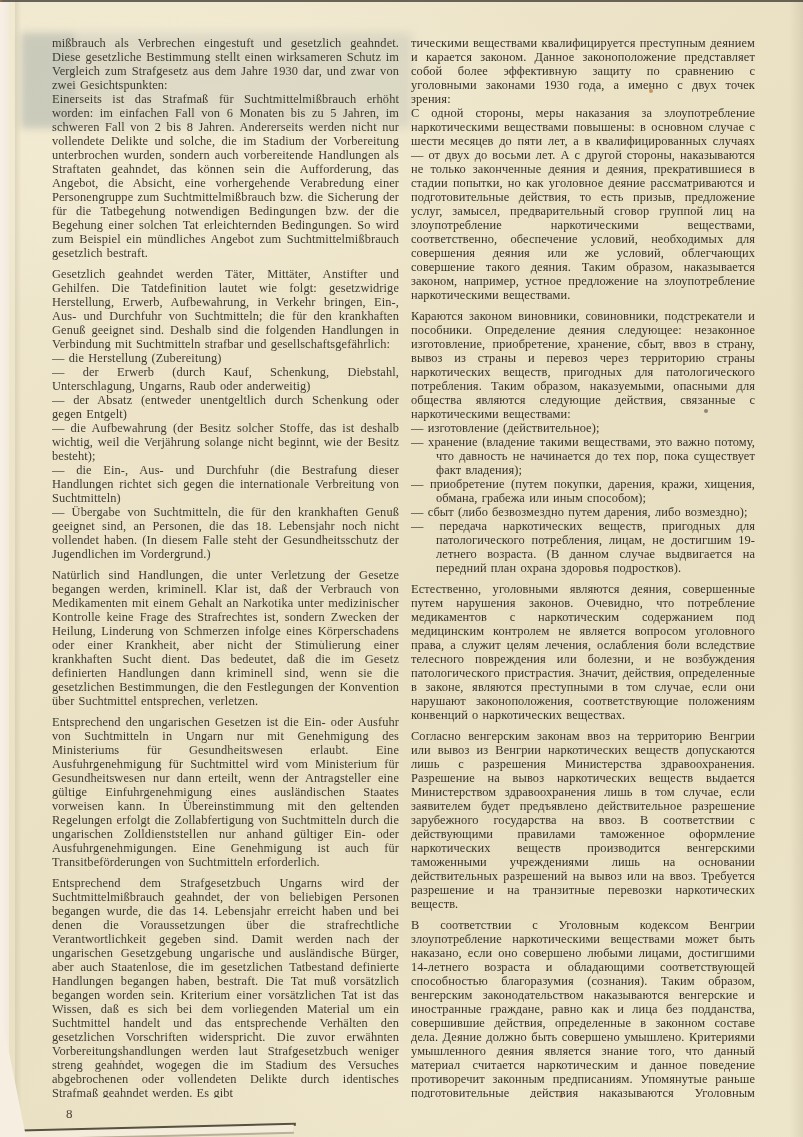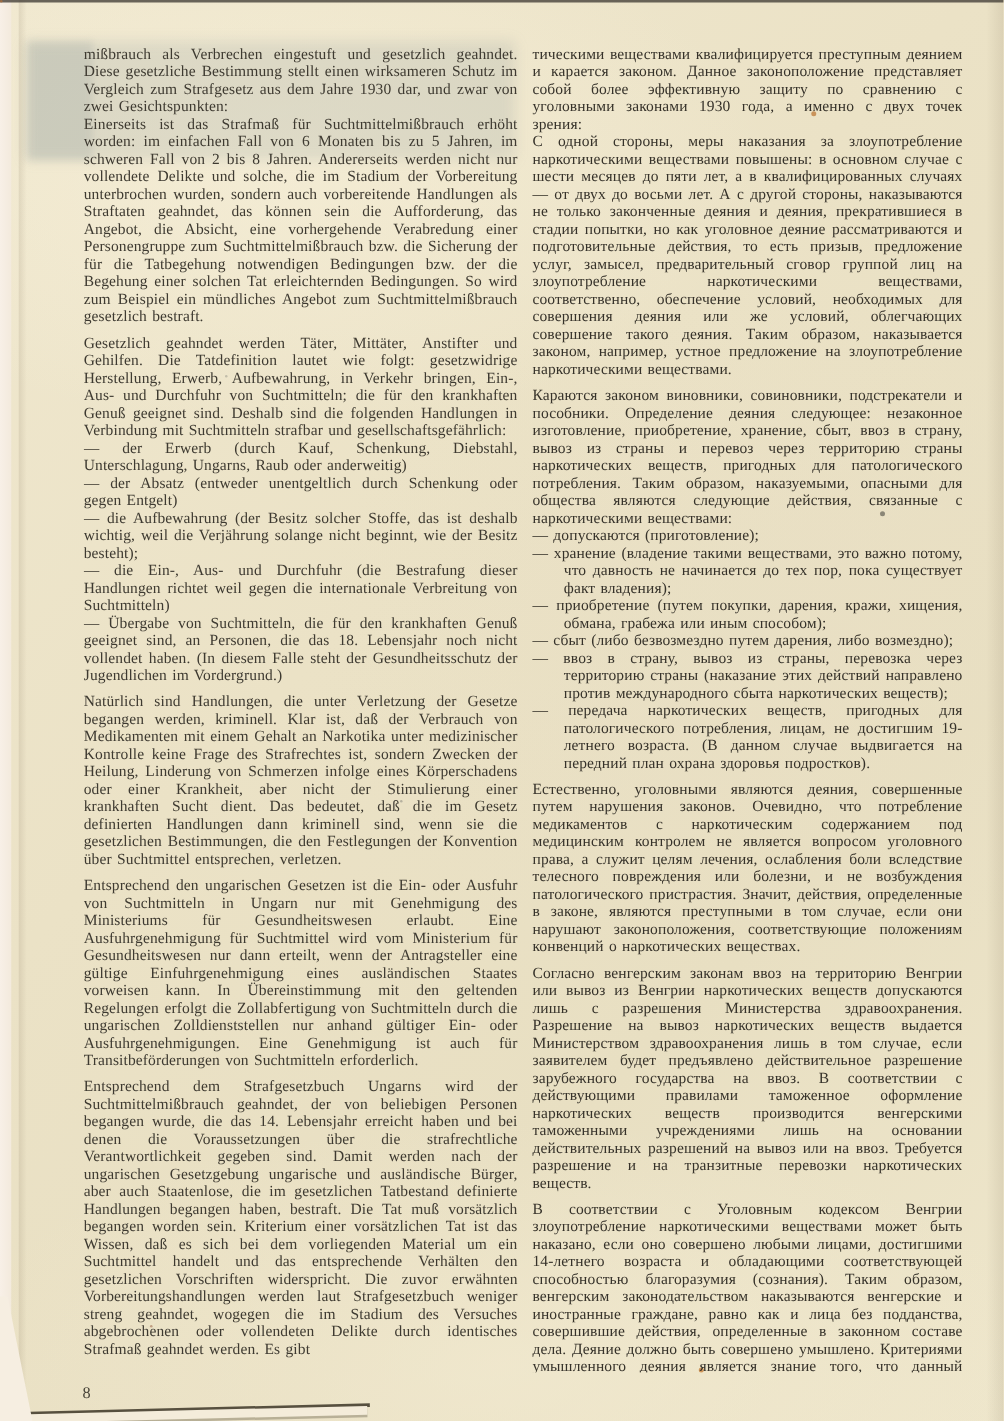--- a/index.html
+++ b/index.html
@@ -39,21 +39,21 @@
       470px 850px 0 0 rgba(160,100,60,.4),
       740px 250px 0 0 rgba(130,125,110,.45);}
   
   .corner-line{position:absolute;left:-4px;bottom:4px;width:300px;height:3px;background:#57503f;
     transform:rotate(-1.4deg);transform-origin:left bottom;}
   .corner-paper{position:absolute;left:-4px;bottom:-2px;width:298px;height:7px;background:#f4ecda;
     transform:rotate(-1.4deg);transform-origin:left bottom;box-shadow:0 2px 0 rgba(90,80,60,.35);}
   .corner-wedge{position:absolute;left:0;bottom:0;width:26px;height:100px;background:#f6eee1;
     clip-path:polygon(0 0,6px 0,100% 100%,0 100%);}
   
-  .columns{position:absolute;left:67px;top:36px;width:707px;height:1062px;
+  .columns{position:absolute;left:52px;top:36px;width:707px;height:1062px;
     display:flex;gap:12px;overflow:hidden;}
   .col{text-align:justify;color:#3e3a31;font-size:12.4px;line-height:14px;
     letter-spacing:.1px;word-spacing:1px;}
   .col.de{width:347px;}
   .col.ru{width:344px;color:#36322a;}
   .col p{margin:0;}
   .col .gap{margin-top:7px;}
   .col.ru .item{padding-left:25px;text-indent:-25px;text-align:justify;}
   .col.de .item{text-align:justify;}
   .page-number{position:absolute;left:66px;top:1106px;font-size:13px;color:#474338;}
@@ -68,38 +68,38 @@
   <div class="fold-line"></div>
   <div class="right-shade"></div>
   <div class="top-edge"></div>
   <div class="speckles"></div>
 
   <div class="columns">
     <div class="col de" id="col-german">
         <p class="">mißbrauch als Verbrechen eingestuft und gesetzlich geahndet. Diese gesetzliche Bestimmung stellt einen wirksameren Schutz im Vergleich zum Strafgesetz aus dem Jahre 1930 dar, und zwar von zwei Gesichtspunkten:</p>
         <p class="">Einerseits ist das Strafmaß für Suchtmittelmißbrauch erhöht worden: im einfachen Fall von 6 Monaten bis zu 5 Jahren, im schweren Fall von 2 bis 8 Jahren. Andererseits werden nicht nur vollendete Delikte und solche, die im Stadium der Vorbereitung unterbrochen wurden, sondern auch vorbereitende Handlungen als Straftaten geahndet, das können sein die Aufforderung, das Angebot, die Absicht, eine vorhergehende Verabredung einer Personengruppe zum Suchtmittelmißbrauch bzw. die Sicherung der für die Tatbegehung notwendigen Bedingungen bzw. der die Begehung einer solchen Tat erleichternden Bedingungen. So wird zum Beispiel ein mündliches Angebot zum Suchtmittelmißbrauch gesetzlich bestraft.</p>
         <p class="gap">Gesetzlich geahndet werden Täter, Mittäter, Anstifter und Gehilfen. Die Tatdefinition lautet wie folgt: gesetzwidrige Herstellung, Erwerb, Aufbewahrung, in Verkehr bringen, Ein-, Aus- und Durchfuhr von Suchtmitteln; die für den krankhaften Genuß geeignet sind. Deshalb sind die folgenden Handlungen in Verbindung mit Suchtmitteln strafbar und gesellschaftsgefährlich:</p>
+        <p class="item">— die Herstellung (Zubereitung)</p>
         <p class="item">— der Erwerb (durch Kauf, Schenkung, Diebstahl, Unterschlagung, Ungarns, Raub oder anderweitig)</p>
         <p class="item">— der Absatz (entweder unentgeltlich durch Schenkung oder gegen Entgelt)</p>
         <p class="item">— die Aufbewahrung (der Besitz solcher Stoffe, das ist deshalb wichtig, weil die Verjährung solange nicht beginnt, wie der Besitz besteht);</p>
-        <p class="item">— die Ein-, Aus- und Durchfuhr (die Bestrafung dieser Handlungen richtet weil gegen die internationale Verbreitung von Suchtmitteln)</p>
+        <p class="item">— die Ein-, Aus- und Durchfuhr (die Bestrafung dieser Handlungen richtet sich gegen die internationale Verbreitung von Suchtmitteln)</p>
         <p class="item">— Übergabe von Suchtmitteln, die für den krankhaften Genuß geeignet sind, an Personen, die das 18. Lebensjahr noch nicht vollendet haben. (In diesem Falle steht der Gesundheitsschutz der Jugendlichen im Vordergrund.)</p>
         <p class="gap">Natürlich sind Handlungen, die unter Verletzung der Gesetze begangen werden, kriminell. Klar ist, daß der Verbrauch von Medikamenten mit einem Gehalt an Narkotika unter medizinischer Kontrolle keine Frage des Strafrechtes ist, sondern Zwecken der Heilung, Linderung von Schmerzen infolge eines Körperschadens oder einer Krankheit, aber nicht der Stimulierung einer krankhaften Sucht dient. Das bedeutet, daß die im Gesetz definierten Handlungen dann kriminell sind, wenn sie die gesetzlichen Bestimmungen, die den Festlegungen der Konvention über Suchtmittel entsprechen, verletzen.</p>
         <p class="gap">Entsprechend den ungarischen Gesetzen ist die Ein- oder Ausfuhr von Suchtmitteln in Ungarn nur mit Genehmigung des Ministeriums für Gesundheitswesen erlaubt. Eine Ausfuhrgenehmigung für Suchtmittel wird vom Ministerium für Gesundheitswesen nur dann erteilt, wenn der Antragsteller eine gültige Einfuhrgenehmigung eines ausländischen Staates vorweisen kann. In Übereinstimmung mit den geltenden Regelungen erfolgt die Zollabfertigung von Suchtmitteln durch die ungarischen Zolldienststellen nur anhand gültiger Ein- oder Ausfuhrgenehmigungen. Eine Genehmigung ist auch für Transitbeförderungen von Suchtmitteln erforderlich.</p>
         <p class="gap">Entsprechend dem Strafgesetzbuch Ungarns wird der Suchtmittelmißbrauch geahndet, der von beliebigen Personen begangen wurde, die das 14. Lebensjahr erreicht haben und bei denen die Voraussetzungen über die strafrechtliche Verantwortlichkeit gegeben sind. Damit werden nach der ungarischen Gesetzgebung ungarische und ausländische Bürger, aber auch Staatenlose, die im gesetzlichen Tatbestand definierte Handlungen begangen haben, bestraft. Die Tat muß vorsätzlich begangen worden sein. Kriterium einer vorsätzlichen Tat ist das Wissen, daß es sich bei dem vorliegenden Material um ein Suchtmittel handelt und das entsprechende Verhälten den gesetzlichen Vorschriften widerspricht. Die zuvor erwähnten Vorbereitungshandlungen werden laut Strafgesetzbuch weniger streng geahndet, wogegen die im Stadium des Versuches abgebrochenen oder vollendeten Delikte durch identisches Strafmaß geahndet werden. Es gibt</p>
       </div>
     <div class="col ru" id="col-russian">
         <p class="">тическими веществами квалифицируется преступным деянием и карается законом. Данное законоположение представляет собой более эффективную защиту по сравнению с уголовными законами 1930 года, а именно с двух точек зрения:</p>
         <p class="">С одной стороны, меры наказания за злоупотребление наркотическими веществами повышены: в основном случае с шести месяцев до пяти лет, а в квалифицированных случаях — от двух до восьми лет. А с другой стороны, наказываются не только законченные деяния и деяния, прекратившиеся в стадии попытки, но как уголовное деяние рассматриваются и подготовительные действия, то есть призыв, предложение услуг, замысел, предварительный сговор группой лиц на злоупотребление наркотическими веществами, соответственно, обеспечение условий, необходимых для совершения деяния или же условий, облегчающих совершение такого деяния. Таким образом, наказывается законом, например, устное предложение на злоупотребление наркотическими веществами.</p>
         <p class="gap">Караются законом виновники, совиновники, подстрекатели и пособники. Определение деяния следующее: незаконное изготовление, приобретение, хранение, сбыт, ввоз в страну, вывоз из страны и перевоз через территорию страны наркотических веществ, пригодных для патологического потребления. Таким образом, наказуемыми, опасными для общества являются следующие действия, связанные с наркотическими веществами:</p>
-        <p class="item">— допускаются (приготовление);</p>
+        <p class="item">— изготовление (действительное);</p>
         <p class="item">— хранение (владение такими веществами, это важно потому, что давность не начинается до тех пор, пока существует факт владения);</p>
         <p class="item">— приобретение (путем покупки, дарения, кражи, хищения, обмана, грабежа или иным способом);</p>
         <p class="item">— сбыт (либо безвозмездно путем дарения, либо возмездно);</p>
-        <p class="item">— ввоз в страну, вывоз из страны, перевозка через территорию страны (наказание этих действий направлено против международного сбыта наркотических веществ);</p>
         <p class="item">— передача наркотических веществ, пригодных для патологического потребления, лицам, не достигшим 19-летнего возраста. (В данном случае выдвигается на передний план охрана здоровья подростков).</p>
         <p class="gap">Естественно, уголовными являются деяния, совершенные путем нарушения законов. Очевидно, что потребление медикаментов с наркотическим содержанием под медицинским контролем не является вопросом уголовного права, а служит целям лечения, ослабления боли вследствие телесного повреждения или болезни, и не возбуждения патологического пристрастия. Значит, действия, определенные в законе, являются преступными в том случае, если они нарушают законоположения, соответствующие положениям конвенций о наркотических веществах.</p>
         <p class="gap">Согласно венгерским законам ввоз на территорию Венгрии или вывоз из Венгрии наркотических веществ допускаются лишь с разрешения Министерства здравоохранения. Разрешение на вывоз наркотических веществ выдается Министерством здравоохранения лишь в том случае, если заявителем будет предъявлено действительное разрешение зарубежного государства на ввоз. В соответствии с действующими правилами таможенное оформление наркотических веществ производится венгерскими таможенными учреждениями лишь на основании действительных разрешений на вывоз или на ввоз. Требуется разрешение и на транзитные перевозки наркотических веществ.</p>
         <p class="gap">В соответствии с Уголовным кодексом Венгрии злоупотребление наркотическими веществами может быть наказано, если оно совершено любыми лицами, достигшими 14-летнего возраста и обладающими соответствующей способностью благоразумия (сознания). Таким образом, венгерским законодательством наказываются венгерские и иностранные граждане, равно как и лица без подданства, совершившие действия, определенные в законном составе дела. Деяние должно быть совершено умышлено. Критериями умышленного деяния является знание того, что данный материал считается наркотическим и данное поведение противоречит законным предписаниям. Упомянутые раньше подготовительные действия наказываются Уголовным кодексом менее строго, однако, прекратив-</p>
       </div>
   </div>
 
   <div class="page-number">8</div>
 
   <div class="corner-line"></div>

